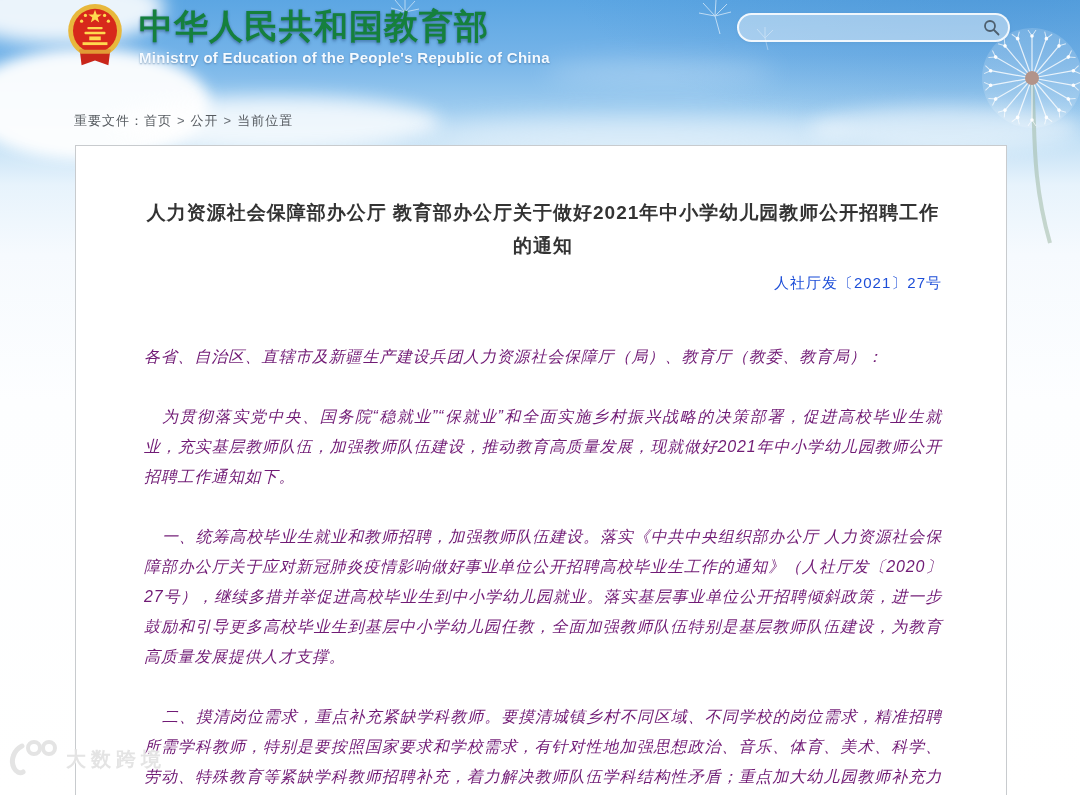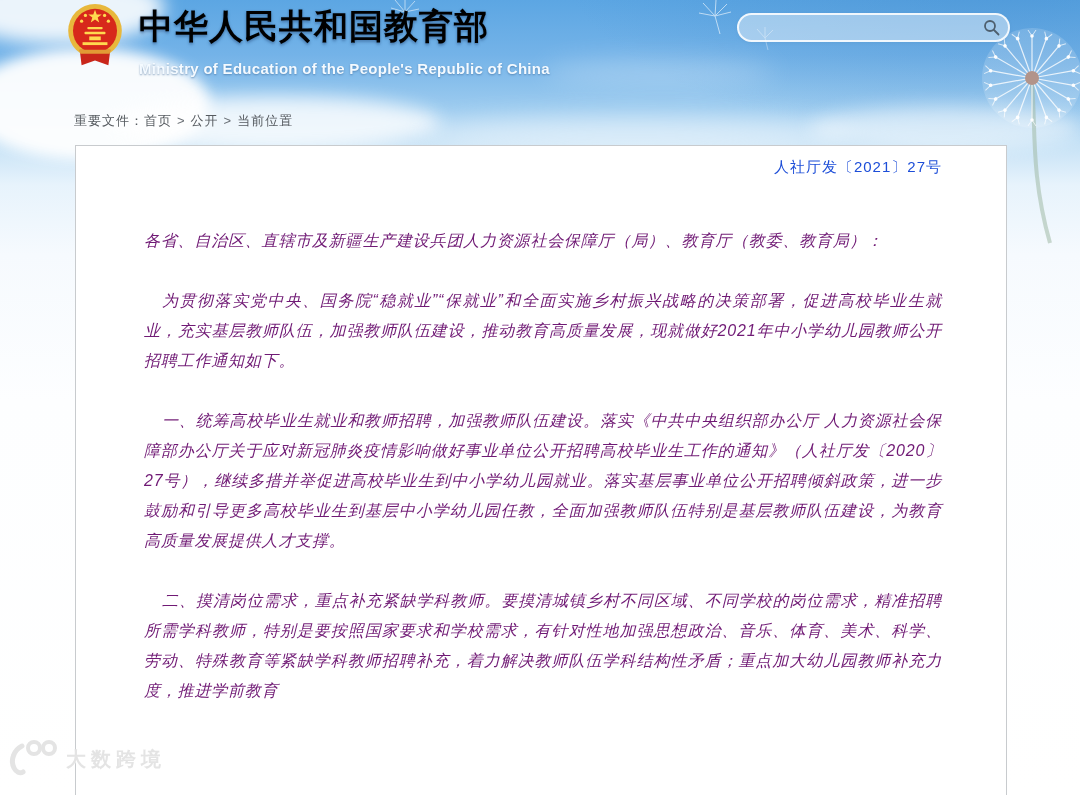--- a/index.html
+++ b/index.html
@@ -21,26 +21,26 @@
   .c2 { left:-35px; top:48px;  width:245px; height:112px; opacity:.95; filter:blur(7px); }
   .c3 { left:110px; top:96px;  width:330px; height:54px; opacity:.8; }
   .c4 { left:420px; top:116px; width:430px; height:38px; opacity:.45; filter:blur(12px); }
   .c5 { left:810px; top:106px; width:270px; height:44px; opacity:.5; }
   .c6 { left:545px; top:58px;  width:230px; height:28px; opacity:.22; filter:blur(12px); }
   .deco-svg { position:absolute; z-index:1; pointer-events:none; }
 
   
   .logo-block { position:absolute; left:66px; top:2px; z-index:2; display:flex; gap:15px; align-items:flex-start; cursor:pointer; }
   .site-title {
-    font-size:34px; font-weight:bold; color:#000000; letter-spacing:1px; line-height:40px;
+    font-size:34px; font-weight:bold; color:#15803d; letter-spacing:1px; line-height:40px;
     text-shadow:0 2px 3px rgba(55,100,150,.65), 0 0 2px rgba(55,100,150,.4);
     padding-top:4px; white-space:nowrap;
   }
   .site-subtitle {
-    font-size:15px; font-weight:bold; color:#f4faff; letter-spacing:.3px; margin-top:14px;
+    font-size:15px; font-weight:bold; color:#f4faff; letter-spacing:.3px; margin-top:3px;
     text-shadow:0 1px 2px rgba(55,100,150,.6); white-space:nowrap;
   }
   .search-pill {
     position:absolute; left:737px; top:13px; z-index:2;
     width:273px; height:29px; border-radius:15px;
     background:rgba(255,255,255,.42);
     border:2px solid rgba(255,255,255,.85);
     display:flex; align-items:center; padding:0 6px 0 12px;
     box-shadow:0 1px 3px rgba(70,120,170,.15);
   }
@@ -189,20 +189,21 @@
       <line x1="11" y1="11" x2="15.5" y2="15.5" stroke="#4e5f6e" stroke-width="1.8" stroke-linecap="round"></line>
     </svg>
   </button>
 </div>
 
 <div class="breadcrumb">
   <span>重要文件：</span><a>首页</a><span class="sep">&gt;</span><a>公开</a><span class="sep">&gt;</span><a>当前位置</a>
 </div>
 
 <div class="card">
+  <div class="doc-title">人力资源社会保障部办公厅 教育部办公厅关于做好2021年中小学幼儿园教师公开招聘工作的通知</div>
   <div class="doc-number">人社厅发〔2021〕27号</div>
   <div class="doc-body">
     <p>各省、自治区、直辖市及新疆生产建设兵团人力资源社会保障厅（局）、教育厅（教委、教育局）：</p>
     <p class="indent">为贯彻落实党中央、国务院“稳就业”“保就业”和全面实施乡村振兴战略的决策部署，促进高校毕业生就业，充实基层教师队伍，加强教师队伍建设，推动教育高质量发展，现就做好2021年中小学幼儿园教师公开招聘工作通知如下。</p>
     <p class="indent">一、统筹高校毕业生就业和教师招聘，加强教师队伍建设。落实《中共中央组织部办公厅 人力资源社会保障部办公厅关于应对新冠肺炎疫情影响做好事业单位公开招聘高校毕业生工作的通知》（人社厅发〔2020〕27号），继续多措并举促进高校毕业生到中小学幼儿园就业。落实基层事业单位公开招聘倾斜政策，进一步鼓励和引导更多高校毕业生到基层中小学幼儿园任教，全面加强教师队伍特别是基层教师队伍建设，为教育高质量发展提供人才支撑。</p>
     <p class="indent">二、摸清岗位需求，重点补充紧缺学科教师。要摸清城镇乡村不同区域、不同学校的岗位需求，精准招聘所需学科教师，特别是要按照国家要求和学校需求，有针对性地加强思想政治、音乐、体育、美术、科学、劳动、特殊教育等紧缺学科教师招聘补充，着力解决教师队伍学科结构性矛盾；重点加大幼儿园教师补充力度，推进学前教育</p>
   </div>
 </div>
 
 <div class="watermark">

